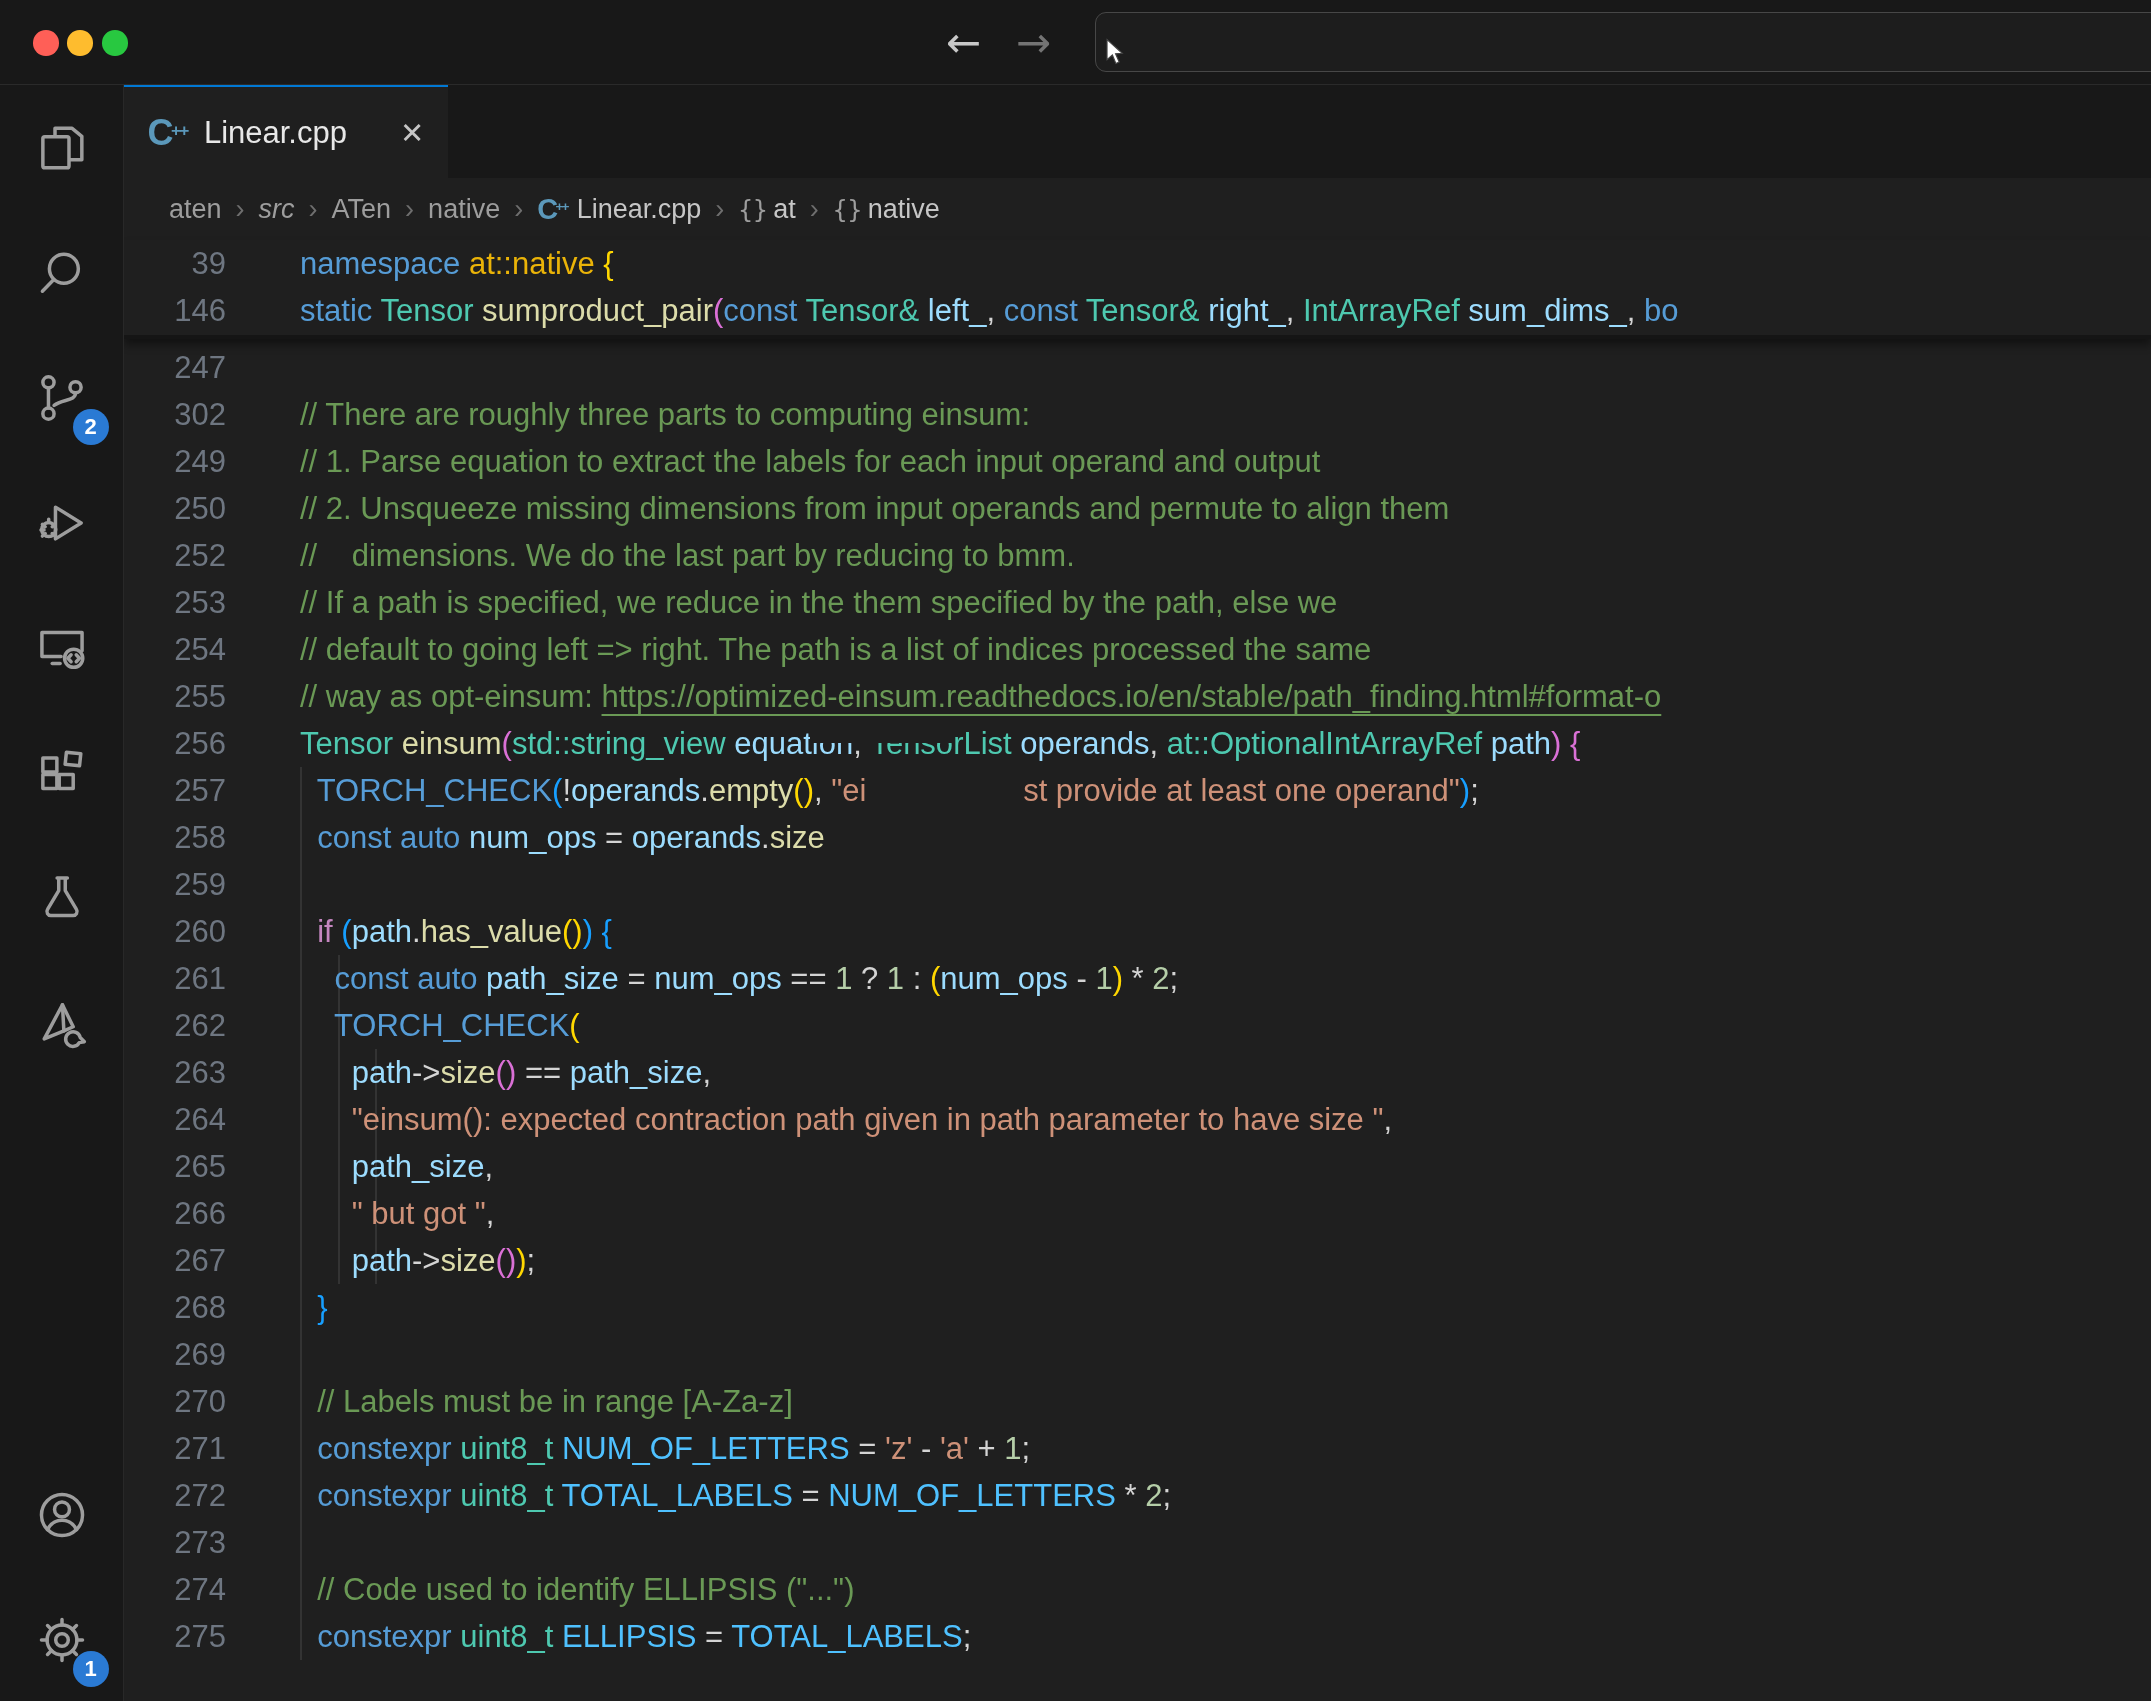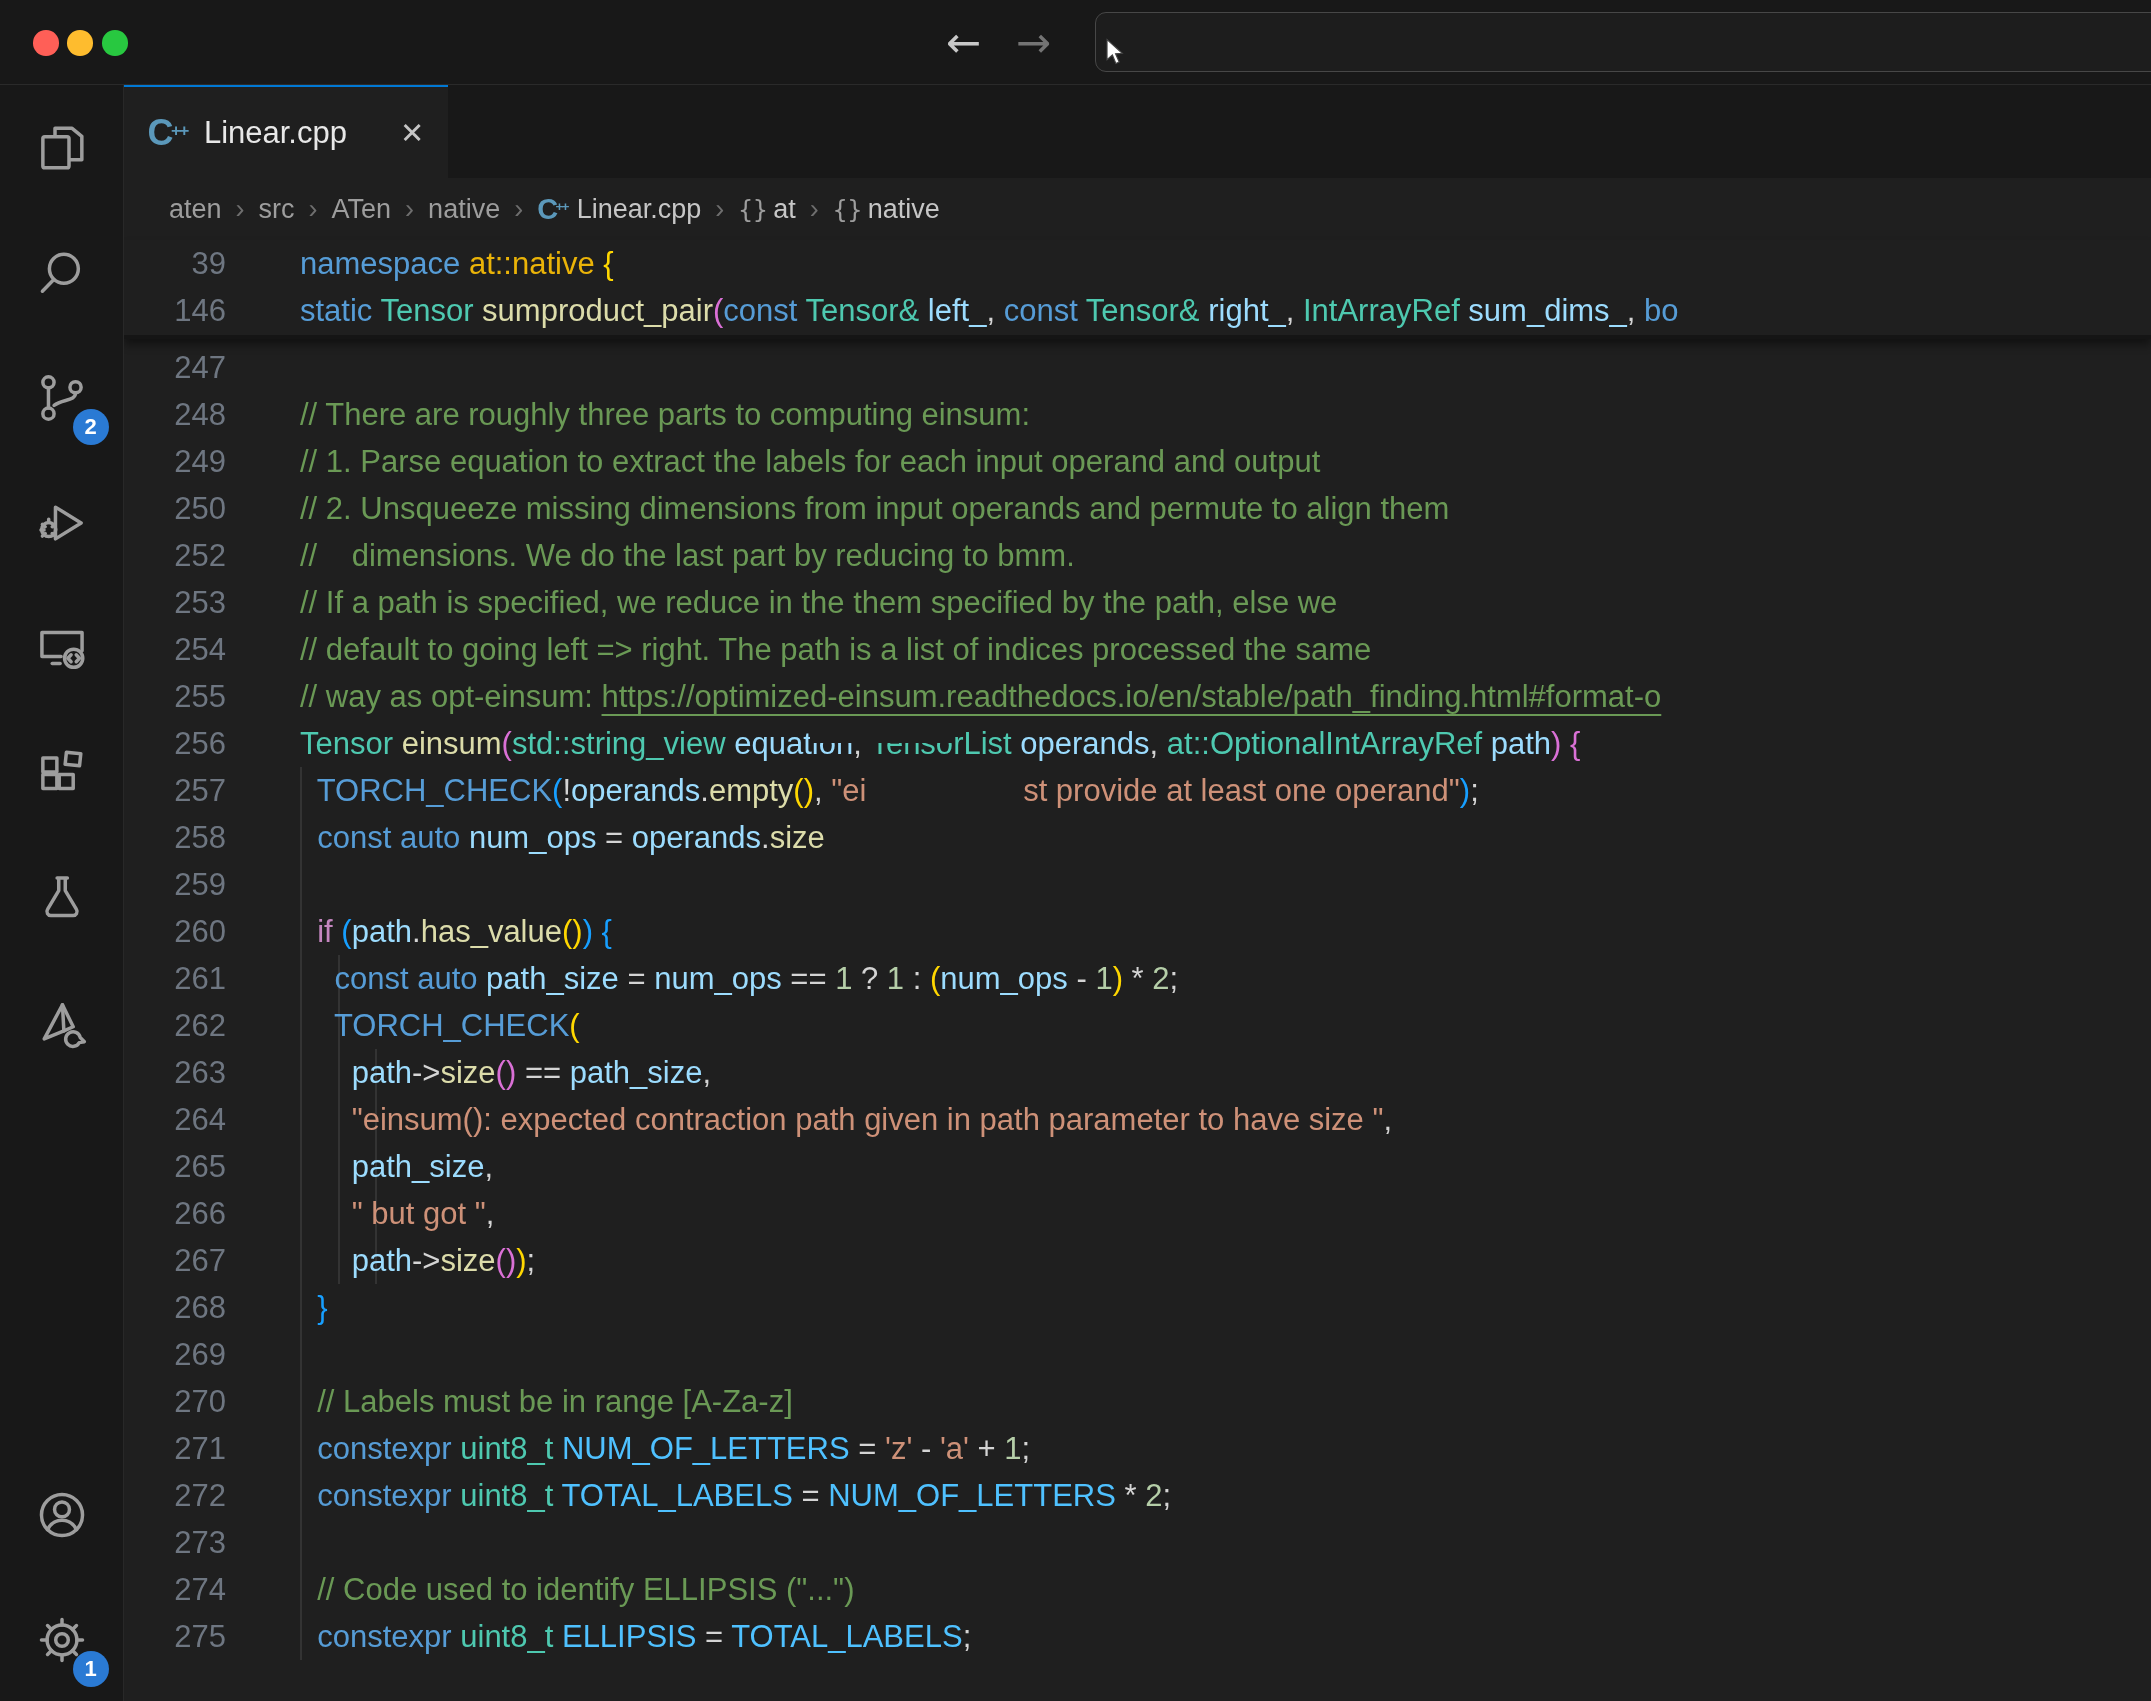--- a/index.html
+++ b/index.html
@@ -162,21 +162,21 @@
       <span class="tabclose">✕</span>
     </div>
   </div>
 
   <div class="breadcrumbbar">
     <div class="bc">
         <span style="display: inline-flex; align-items: center; gap: 9px;">
           <span class="lbl">aten</span>
         </span>
         <span class="sep">›</span>
-        <span style="display: inline-flex; align-items: center; gap: 9px;">
+        <span style="display: inline-flex; align-items: center; gap: 9px; font-style: italic;">
           <span class="lbl">src</span>
         </span>
         <span class="sep">›</span>
         <span style="display: inline-flex; align-items: center; gap: 9px;">
           <span class="lbl">ATen</span>
         </span>
         <span class="sep">›</span>
         <span style="display: inline-flex; align-items: center; gap: 9px;">
           <span class="lbl">native</span>
         </span>
@@ -211,21 +211,21 @@
         <span class="ct"><span style="color: rgb(86, 156, 214);">static </span><span style="color: rgb(78, 201, 176);">Tensor </span><span style="color: rgb(220, 220, 170);">sumproduct_pair</span><span style="color: rgb(218, 112, 214);">(</span><span style="color: rgb(86, 156, 214);">const </span><span style="color: rgb(78, 201, 176);">Tensor&amp;</span><span style="color: rgb(212, 212, 212);"> </span><span style="color: rgb(156, 220, 254);">left_</span><span style="color: rgb(212, 212, 212);">, </span><span style="color: rgb(86, 156, 214);">const </span><span style="color: rgb(78, 201, 176);">Tensor&amp;</span><span style="color: rgb(212, 212, 212);"> </span><span style="color: rgb(156, 220, 254);">right_</span><span style="color: rgb(212, 212, 212);">, </span><span style="color: rgb(78, 201, 176);">IntArrayRef </span><span style="color: rgb(156, 220, 254);">sum_dims_</span><span style="color: rgb(212, 212, 212);">, </span><span style="color: rgb(86, 156, 214);">bo</span></span>
       </div>
     </div>
 
   <div class="codearea">
       <div class="row">
         <span class="num">247</span>
         <span class="ct"></span>
       </div>
       <div class="row">
-        <span class="num">248</span>
+        <span class="num">302</span>
         <span class="ct"><span style="color: rgb(106, 153, 85);">// There are roughly three parts to computing einsum:</span></span>
       </div>
       <div class="row">
         <span class="num">249</span>
         <span class="ct"><span style="color: rgb(106, 153, 85);">// 1. Parse equation to extract the labels for each input operand and output</span></span>
       </div>
       <div class="row">
         <span class="num">250</span>
         <span class="ct"><span style="color: rgb(106, 153, 85);">// 2. Unsqueeze missing dimensions from input operands and permute to align them</span></span>
       </div>

